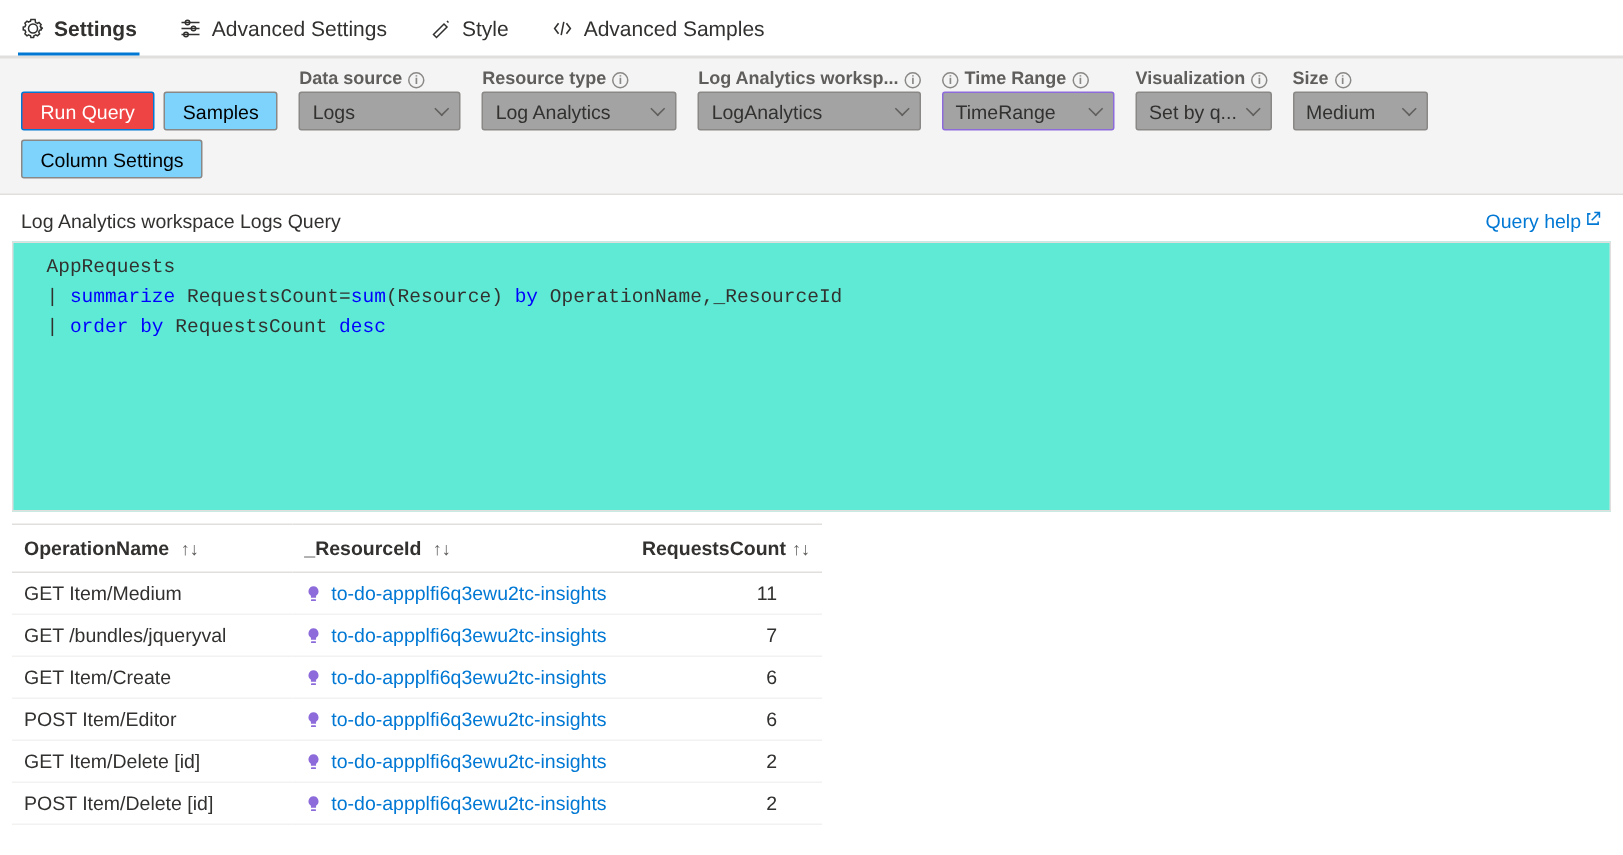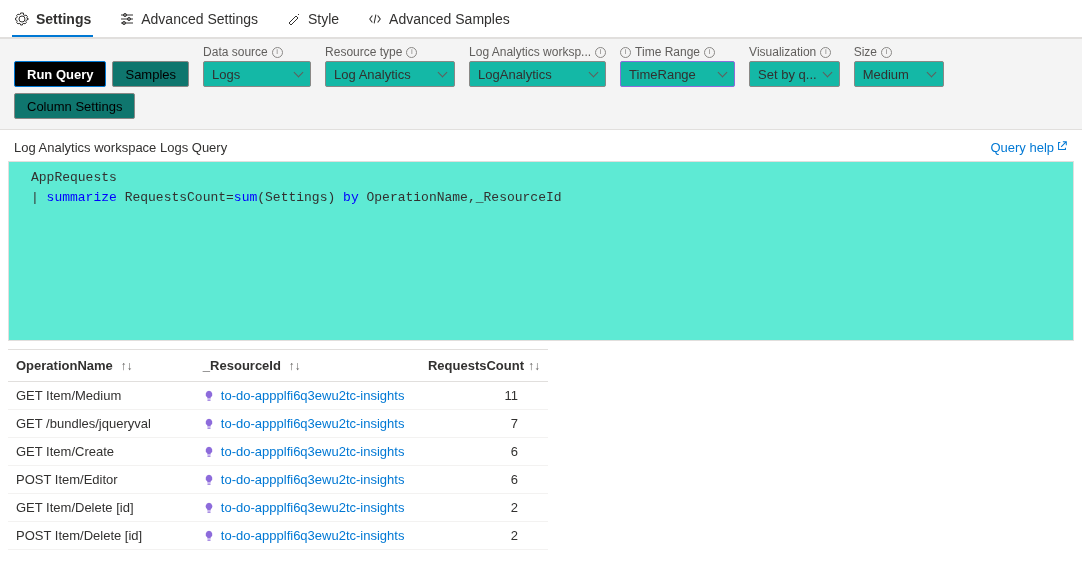--- a/index.html
+++ b/index.html
@@ -47,46 +47,46 @@
   .controls-row1 {
     display: flex;
     align-items: flex-end;
     gap: 14px;
     flex-wrap: wrap;
   }
   .btn {
     height: 26px;
     padding: 0 12px;
     border: 1px solid #8a8886;
-    background: #0f766e;
+    background: #7dd3fc;
     font-size: 13px;
     cursor: pointer;
     display: inline-flex;
     align-items: center;
     border-radius: 2px;
   }
   .btn.primary {
-    background: #000000;
+    background: #ef4444;
     border-color: #0078d4;
     color: #fff;
-    font-weight: 700;
+    font-weight: 400;
   }
   .btn-group { display: flex; gap: 6px; }
   .field { display: flex; flex-direction: column; gap: 2px; }
-  .field-label { font-size: 12px; color: #605e5c; display: inline-flex; align-items: center; gap: 4px; }
+  .field-label { font-size: 12px; color: #605e5c; display: inline-flex; align-items: flex-end; gap: 4px; font-weight: bold; }
   .info-icon {
     width: 11px; height: 11px; border: 1px solid #8a8886; border-radius: 50%;
     display: inline-flex; align-items: center; justify-content: center;
     font-size: 8px; color: #8a8886; line-height: 1;
   }
   .select {
     height: 26px;
     min-width: 108px;
     border: 1px solid #8a8886;
-    background: #14b8a6;
+    background: #a3a3a3;
     padding: 0 22px 0 8px;
     position: relative;
     display: inline-flex;
     align-items: center;
     border-radius: 2px;
     cursor: pointer;
     white-space: nowrap;
     overflow: hidden;
     font-size: 13px;
   }
@@ -294,21 +294,25 @@
   </a>
 </div>
 
 <div class="query-editor">
   <div class="query-line">
     <span class="gutter"></span>
     <span class="code plain">AppRequests</span>
   </div>
   <div class="query-line">
     <span class="gutter"></span>
-    <span class="code"><span class="plain">| </span><span class="kw">summarize</span><span class="plain"> RequestsCount=</span><span class="fn">sum</span><span class="plain">(Settings) </span><span class="kw">by</span><span class="plain"> OperationName,_ResourceId</span></span>
+    <span class="code"><span class="plain">| </span><span class="kw">summarize</span><span class="plain"> RequestsCount=</span><span class="fn">sum</span><span class="plain">(Resource) </span><span class="kw">by</span><span class="plain"> OperationName,_ResourceId</span></span>
+  </div>
+  <div class="query-line">
+    <span class="gutter"></span>
+    <span class="code"><span class="plain">| </span><span class="kw">order</span><span class="plain"> </span><span class="kw">by</span><span class="plain"> RequestsCount </span><span class="kw">desc</span></span>
   </div>
 </div>
 
 <div class="table-wrap">
   <table>
     <thead>
       <tr>
         <th class="col-op">
           <span>OperationName</span>
           <span class="sort">↑↓</span>

